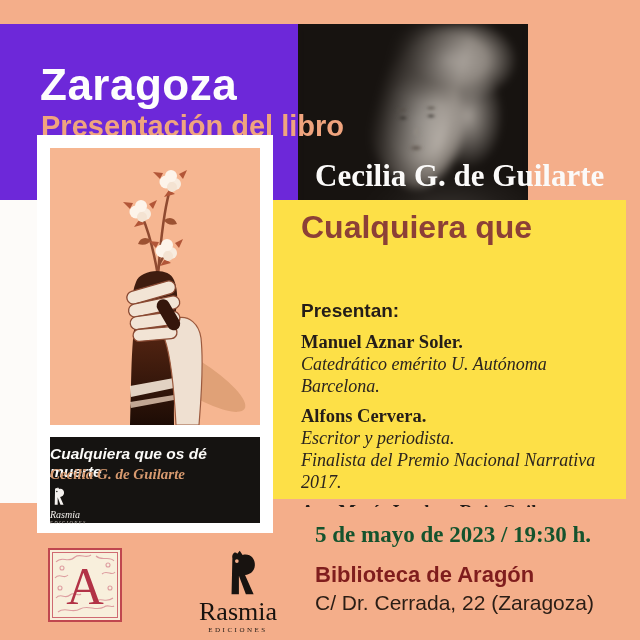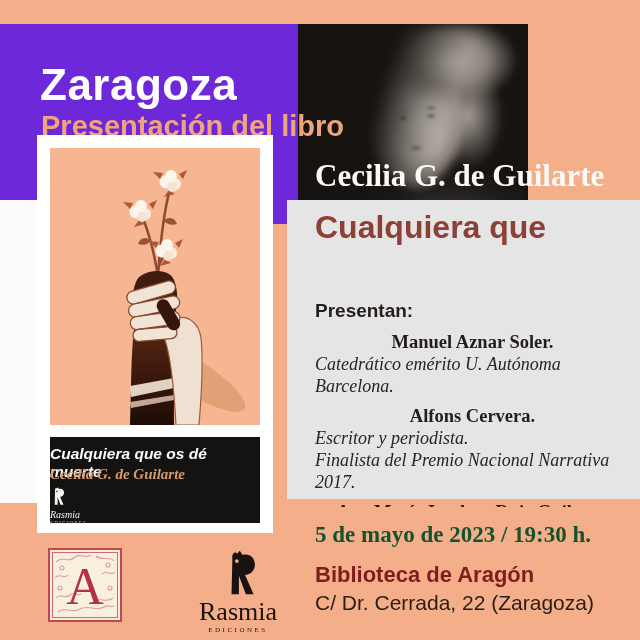--- a/index.html
+++ b/index.html
@@ -24,25 +24,25 @@
       radial-gradient(7px 3px at 105px 94px,#2e2a26 0%,rgba(0,0,0,0) 72%),
       radial-gradient(7px 3px at 133px 92px,#2e2a26 0%,rgba(0,0,0,0) 72%),
       radial-gradient(5px 7px at 119px 108px,#918a82 0%,rgba(0,0,0,0) 80%),
       radial-gradient(9px 4px at 118px 124px,#5a4f48 0%,rgba(0,0,0,0) 78%);}
   .city{position:absolute;left:40px;top:36px;font-size:44px;font-weight:bold;color:#fdfdfd;letter-spacing:.5px;}
   .evt-sub{position:absolute;left:41px;top:86px;font-size:29px;font-weight:bold;color:#f0a47e;}
   .author-name{position:absolute;left:315px;top:158px;font-family:"Liberation Serif",serif;
     font-weight:bold;font-size:31px;color:#fbfaf9;z-index:4;}
   
   .left-strip{position:absolute;left:0;top:200px;width:37px;height:303px;background:#fdfbf9;}
-  .right-panel{position:absolute;left:287px;top:200px;width:353px;height:299px;background:#e5e5e5;}
+  .right-panel{position:absolute;left:273px;top:200px;width:353px;height:299px;background:#fde047;}
   .book-title{position:absolute;left:28px;top:8px;font-size:32px;line-height:39px;font-weight:bold;color:#8c4037;}
   .presenters{position:absolute;left:28px;top:100px;width:315px;color:#241d19;}
   .presentan{font-size:19px;font-weight:bold;margin:0 0 9px 0;}
-  .p-name{font-family:"Liberation Serif",serif;font-weight:bold;font-size:18.5px;line-height:22px;margin:0;text-align:center;}
+  .p-name{font-family:"Liberation Serif",serif;font-weight:bold;font-size:18.5px;line-height:22px;margin:0;}
   .p-role{font-family:"Liberation Serif",serif;font-style:italic;font-size:18px;line-height:22px;margin:0;color:#2b241f;}
   .p-gap{height:8px;}
   
   .footer{position:absolute;left:0;top:507px;width:640px;height:133px;background:#f4ae8a;}
   .f-date{position:absolute;left:315px;top:15px;font-family:"Liberation Serif",serif;font-weight:bold;
           font-size:23px;color:#14532d;}
   .f-venue{position:absolute;left:315px;top:55px;font-size:22px;font-weight:bold;color:#7f1d1d;}
   .f-addr{position:absolute;left:315px;top:84px;font-size:21px;color:#2a1d15;}
   .a-emblem{position:absolute;left:48px;top:41px;width:74px;height:74px;background:#f8efdc;
             border:2px solid #c0474f;box-sizing:border-box;}

